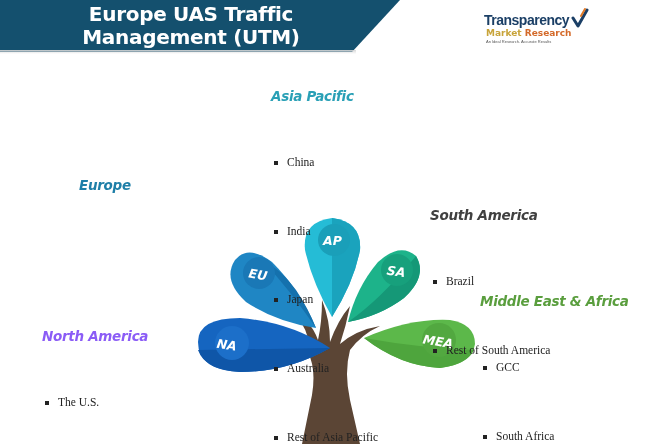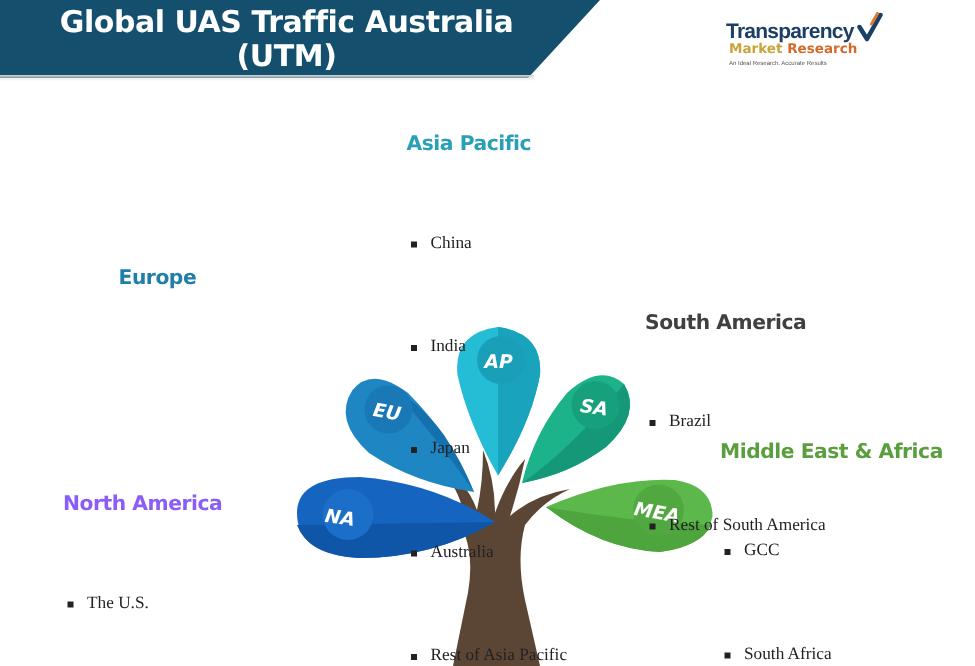--- a/index.html
+++ b/index.html
@@ -21,39 +21,39 @@
     }
 
     .logo { position: absolute; left: 484px; top: 8px; width: 110px; height: 36px; }
     .logo .l1 { position: absolute; left: 0; top: 4px; font-size: 14px; font-weight: bold; color: #1b3f66; letter-spacing: -0.5px; font-family: Liberation Sans, sans-serif; }
     .logo .l2 { position: absolute; left: 2px; top: 20px; font-size: 9px; font-weight: bold; color: #c8a43a; font-family: "DejaVu Sans", sans-serif; }
     .logo .l2 span { color: #d46a2a; }
     .logo .l3 { position: absolute; left: 2px; top: 31px; font-size: 4px; color: #555555; white-space: nowrap; }
     .logo .check { position: absolute; left: 87px; top: 0px; width: 18px; height: 22px; }
 
     .region { position: absolute; }
-    .region .heading { font-size: 13.5px; font-weight: bold; margin-bottom: 3px; white-space: nowrap; font-family: "DejaVu Sans", sans-serif; letter-spacing: -0.3px; }
+    .region .heading { font-size: 13.5px; font-weight: bold; margin-bottom: 3px; white-space: nowrap; font-family: "DejaVu Sans", sans-serif; letter-spacing: -0.3px; font-style: italic; }
     .region ul { list-style: none; }
     .region li { font-size: 11.5px; color: #222222; height: 20.7px; line-height: 20.7px; white-space: nowrap; padding-left: 16px; position: relative; font-family: Liberation Serif, serif; margin-top: 48px; }
     .region li::before { content: ""; position: absolute; left: 3px; top: 9px; width: 4px; height: 4px; background: #222222; }
 
     #ap  { left: 271px; top: 88px; }
     #eu  { left: 79px;  top: 177px; }
     #na  { left: 42px;  top: 328px; }
     #sa  { left: 430px; top: 207px; }
     #mea { left: 480px; top: 293px; }
 
     .tree { position: absolute; left: 0; top: 0; width: 650px; height: 444px; }
     .leaf-label { font-family: "DejaVu Sans", sans-serif; font-weight: bold; font-style: italic; fill: #ffffff; font-size: 12.5px; }
   </style>
 </head>
 <body>
 
 <div class="title-bar">
-  <div>Global UAS Traffic Australia (UTM)</div>
+  <div>Europe UAS Traffic Management (UTM)</div>
   <div>System Market, by Region</div>
 </div>
 <div class="title-shadow"></div>
 
 <div class="logo">
   <div class="l1">Transparency</div>
   <div class="l2"><b>Market</b> <span>Research</span></div>
   <div class="l3">An Ideal Research. Accurate Results</div>
   <svg class="check" viewBox="0 0 18 22">
     <path d="M2 10 L7 18 L16 2" fill="none" stroke="#1b3f66" stroke-width="3" stroke-linecap="round" stroke-linejoin="round"></path>

